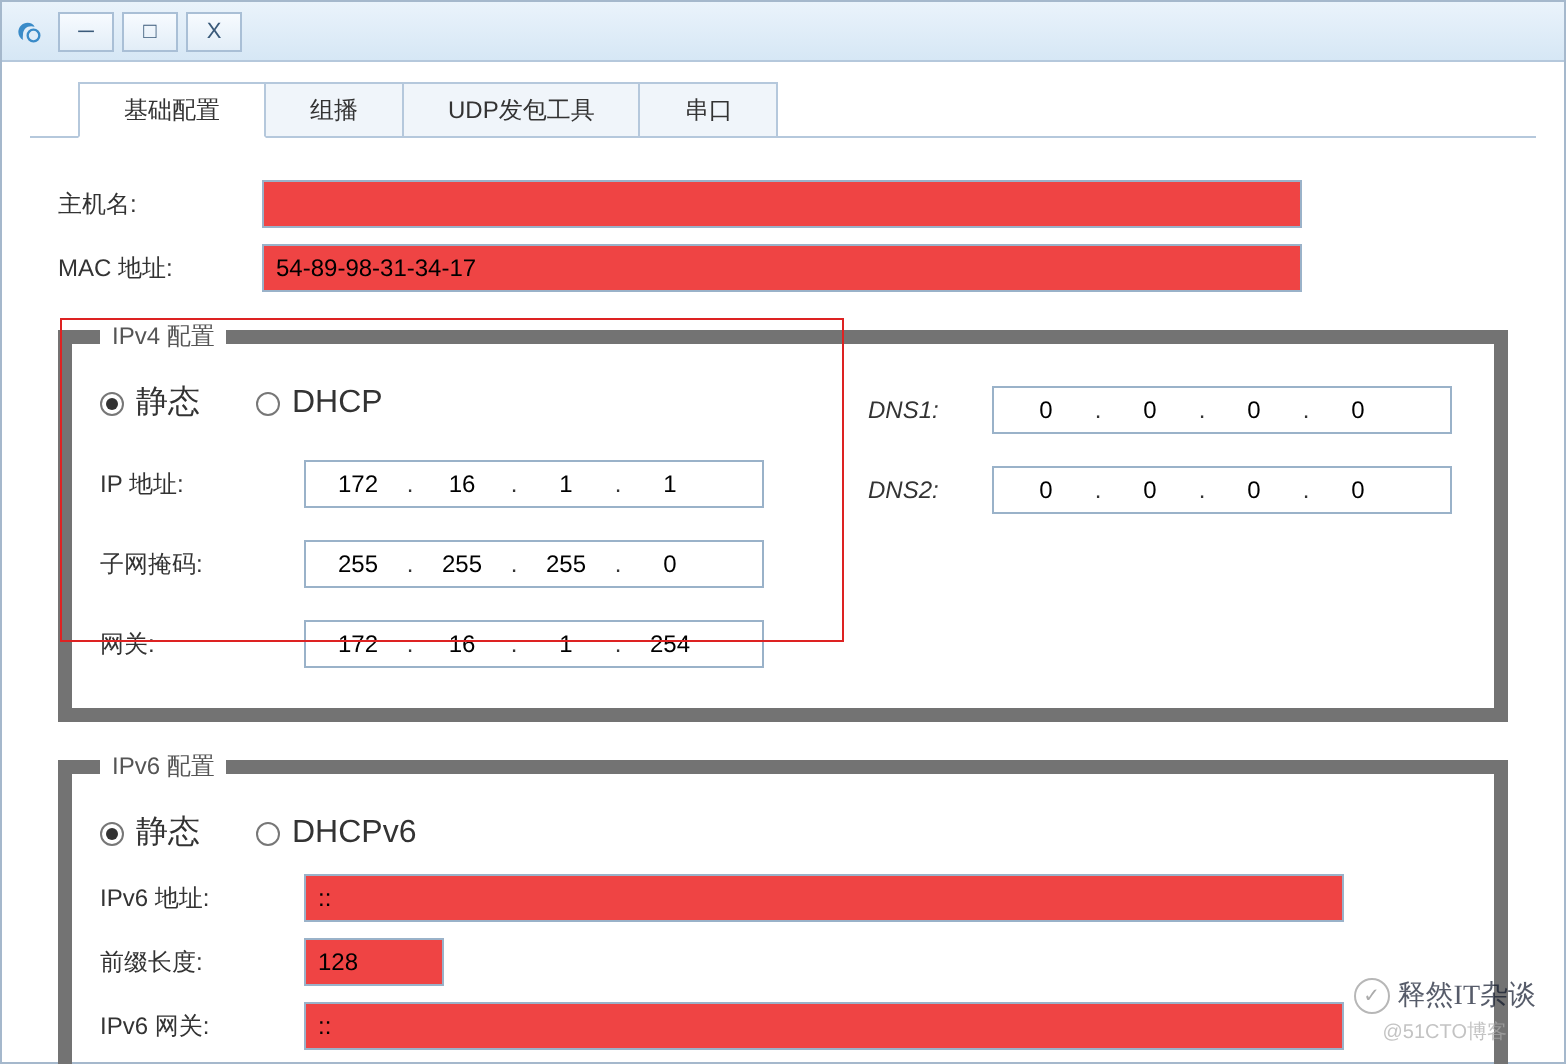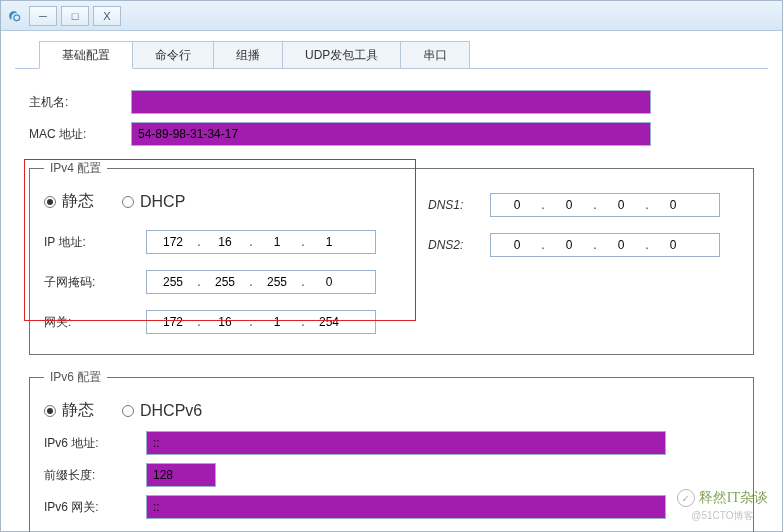--- a/index.html
+++ b/index.html
@@ -10,42 +10,42 @@
     .titlebar .title { flex: 1; font-size: 13px; color: #2a5a8a; }
     .winbtns { display: flex; gap: 4px; }
     .winbtn { width: 28px; height: 20px; background: linear-gradient(#f7fbff,#e2edf7); border: 1px solid #a9bfd6; display: flex; align-items: center; justify-content: center; font-size: 11px; color: #3a5a7a; cursor: pointer; }
     .tabs { display: flex; padding: 10px 14px 0 14px; margin-left: 24px; }
     .tab { height: 28px; padding: 0 22px; background: #f0f5fa; border: 1px solid #b5c8dc; border-bottom: none; margin-right: -1px; display: flex; align-items: center; cursor: pointer; font-size: 12px; }
     .tab.active { background: #fff; border-bottom: 1px solid #fff; position: relative; z-index: 2; }
     .tabline { border-top: 1px solid #b5c8dc; margin: 0 14px; position: relative; top: -1px; }
     .content { padding: 12px 28px 8px 28px; }
     .row { display: flex; align-items: center; margin: 8px 0; gap: 12px; }
     .label { width: 90px; text-align: left; padding-right: 8px; }
-    .textinput { height: 24px; border: 1px solid #9ab2c9; padding: 0 6px; background: #a21caf; font-size: 12px; }
+    .textinput { height: 24px; border: 1px solid #9ab2c9; padding: 0 6px; background: #ef4444; font-size: 12px; }
     .wide { width: 520px; }
-    fieldset { border: 1px solid #737373; margin: 14px 0 8px; padding: 8px 14px 12px 14px; position: relative; }
+    fieldset { border: 7px solid #737373; margin: 14px 0 8px; padding: 8px 14px 12px 14px; position: relative; }
     legend { padding: 0 6px; color: #555; }
     .redbox { position: absolute; border: 1px solid #d22; pointer-events: none; }
     .radiorow { display: flex; align-items: center; gap: 28px; margin: 6px 0 10px 0; }
     .radio { display: flex; align-items: center; gap: 6px; font-size: 16px; }
     .radio .dot { width: 12px; height: 12px; border: 1px solid #777; border-radius: 50%; display: inline-flex; align-items:center; justify-content:center; }
     .radio.selected .dot::after { content: ""; width: 6px; height: 6px; background: #333; border-radius: 50%; display: block; }
     .checkbox { display: flex; align-items: center; gap: 6px; }
     .checkbox .box { width: 12px; height: 12px; border: 1px solid #999; background: #fff; }
     .cols { display: flex; gap: 44px; }
     .col { display: flex; flex-direction: column; }
     .ipbox { display: flex; align-items: center; border: 1px solid #9ab2c9; height: 24px; width: 230px; background: #fff; padding: 0 4px; }
     .oct { width: 44px; text-align: center; border: none; outline: none; font-size: 12px; background: transparent; }
     .dot2 { width: 8px; text-align: center; }
     .dnslabel { width: 50px; font-style: italic; }
     .short { width: 70px; }
     .watermark { position: absolute; right: 14px; bottom: 8px; display: flex; flex-direction: column; align-items: center; opacity: 0.7; gap: 2px;}
     .wm-line1 { display:flex; align-items:center; gap:4px; }
     .wm-circle { width: 18px; height: 18px; border: 1.5px solid #999; border-radius: 50%; display: inline-flex; align-items:center; justify-content:center; font-size: 10px; color:#888;}
-    .wm-text { font-size: 14px; color: #4d7c0f; font-family: KaiTi, serif;}
+    .wm-text { font-size: 14px; color: #0f172a; font-family: KaiTi, serif;}
     .wm-sub { font-size: 10px; color: #aaa; }
   </style>
 </head>
 <body>
 
 <div class="window">
   <div class="titlebar">
     <span class="logo">
       <svg width="14" height="14" viewBox="0 0 24 24">
           <path d="M6 14c0-4 3-7 7-7 1 0 2 .2 3 .6C15 5 12.6 4 10 4 5.6 4 2 7.6 2 12c0 3 1.7 5.6 4.2 6.9C5.5 17.5 6 15.8 6 14z" fill="#3a8bc8"></path>
@@ -54,21 +54,20 @@
     </span>
     <div class="winbtns">
       <div class="winbtn">─</div>
       <div class="winbtn">□</div>
       <div class="winbtn">X</div>
     </div>
   </div>
 
   <div class="tabs">
     <div class="tab active">基础配置</div>
-    <div class="tab">命令行</div>
     <div class="tab">组播</div>
     <div class="tab">UDP发包工具</div>
     <div class="tab">串口</div>
   </div>
   <div class="tabline"></div>
 
   <div class="content">
     <div class="row">
       <span class="label">主机名:</span>
       <input class="textinput wide" value="" style="">

